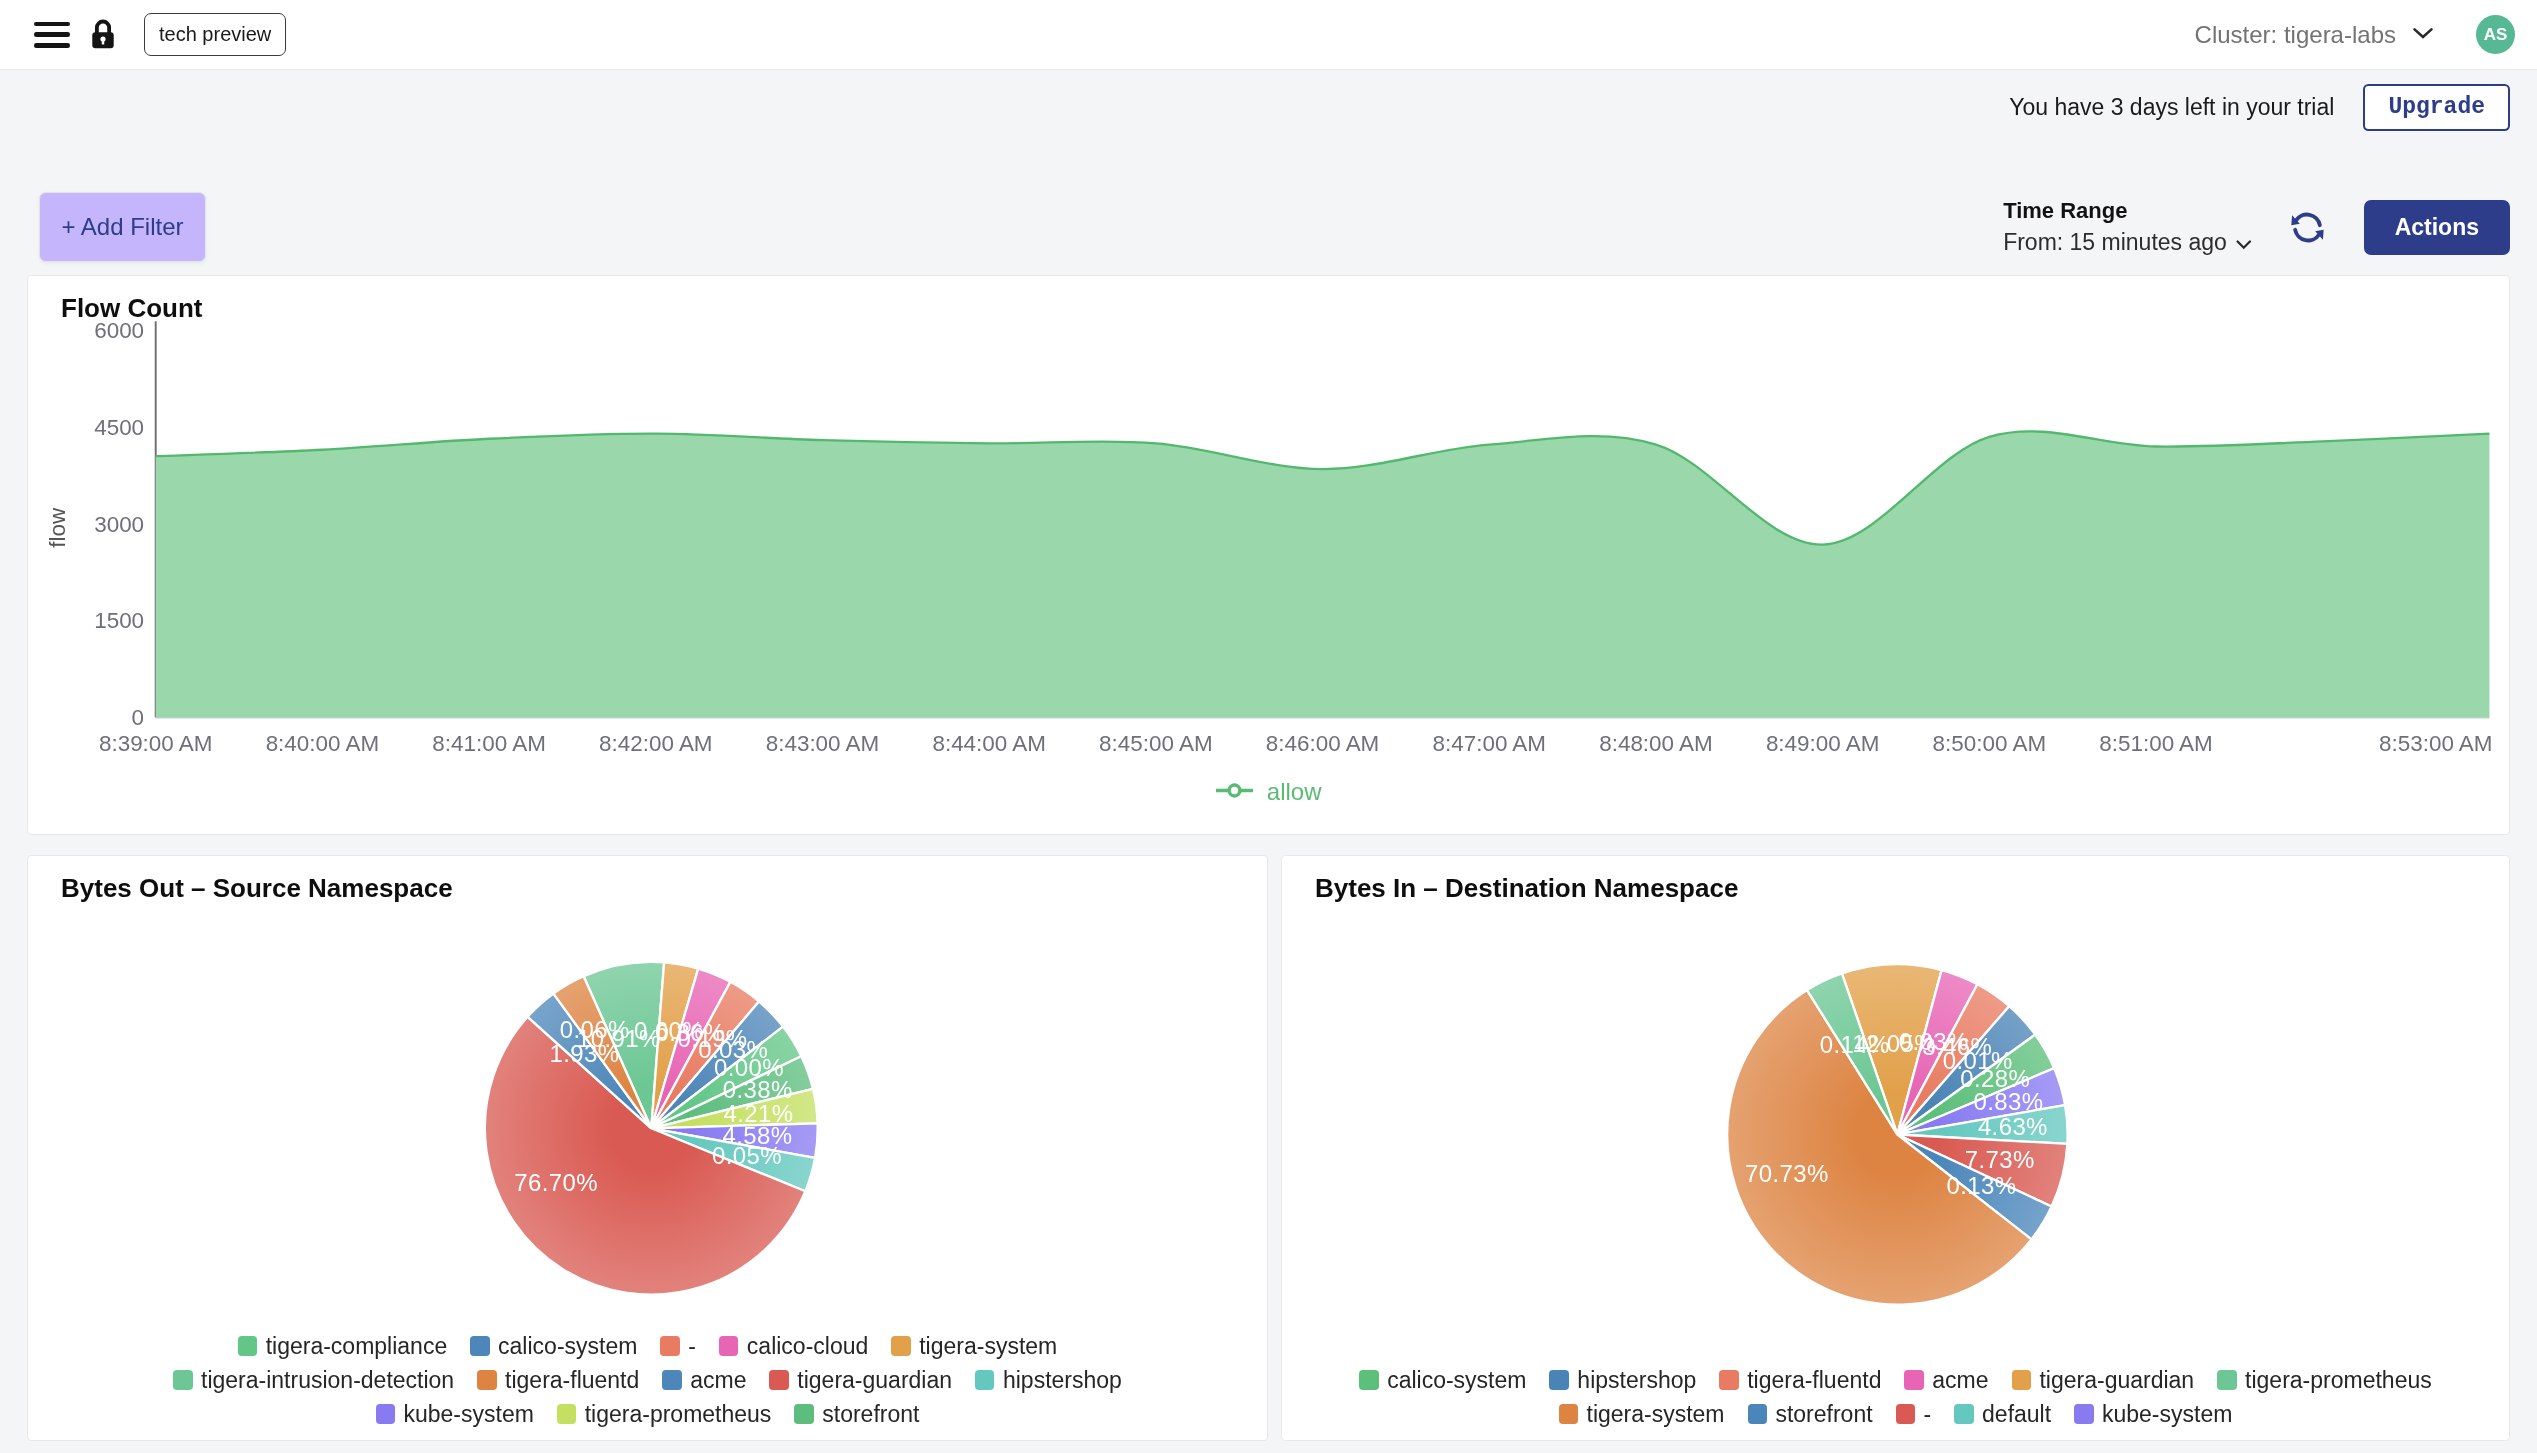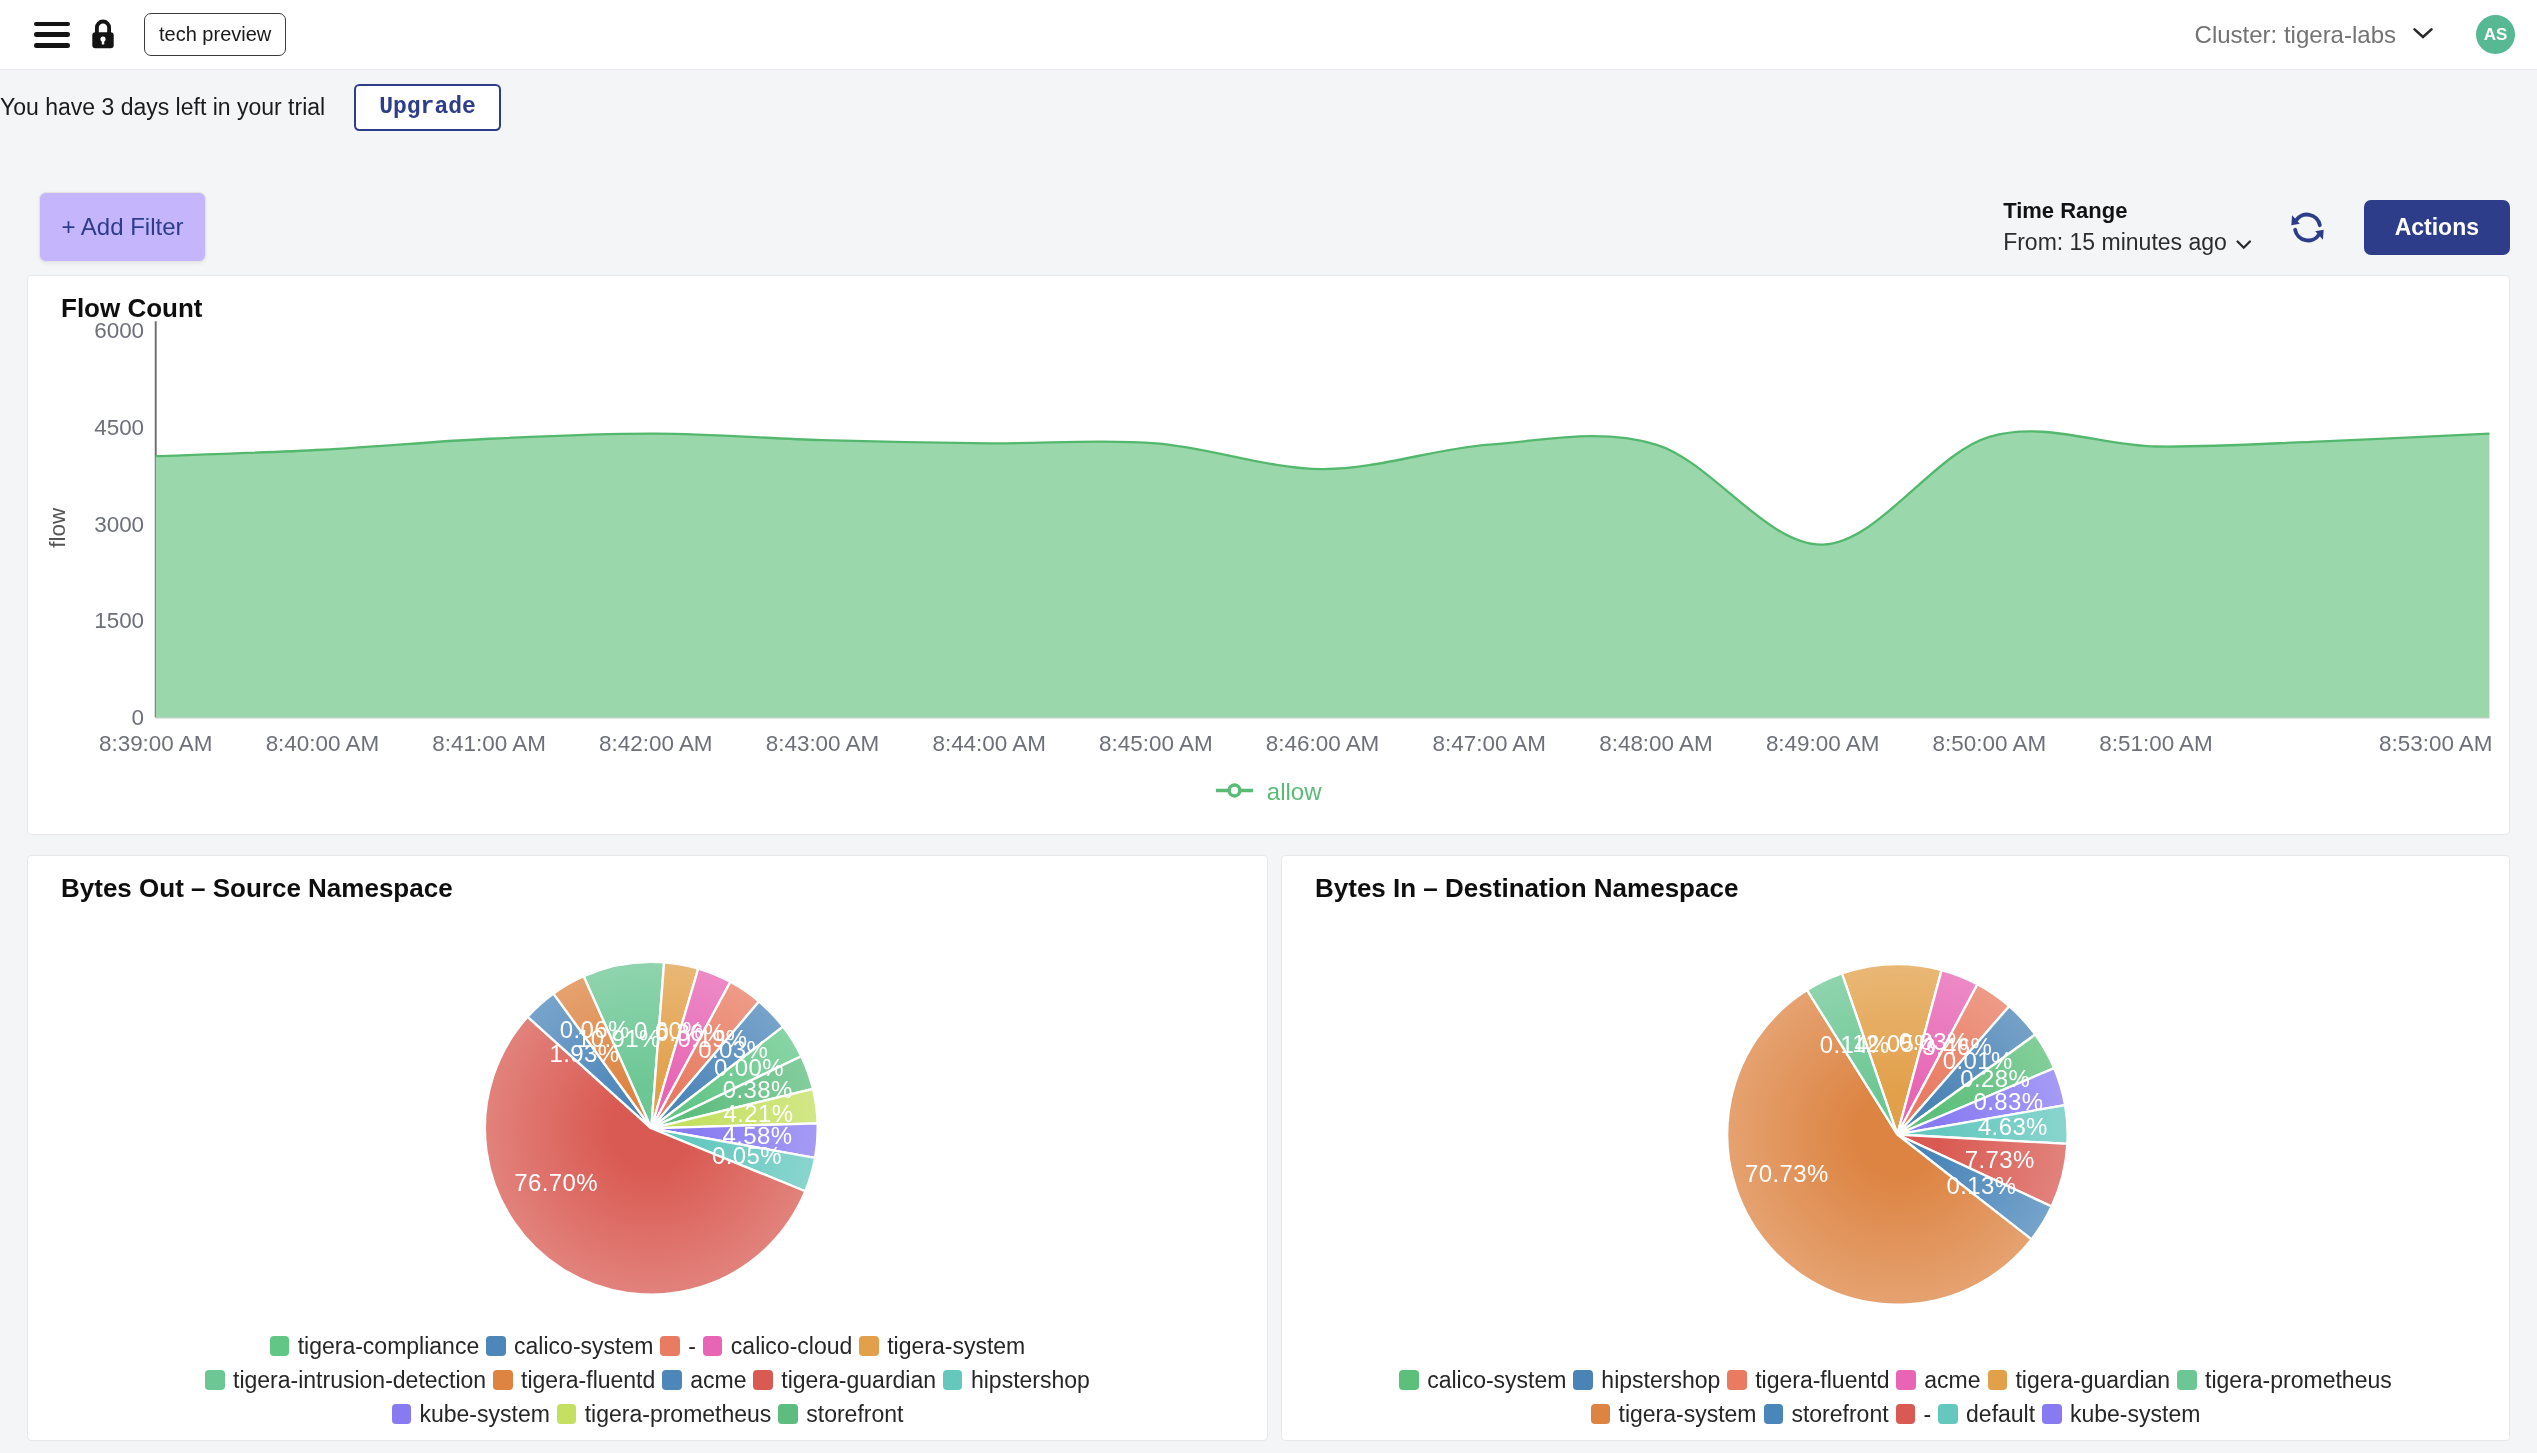--- a/index.html
+++ b/index.html
@@ -12,21 +12,21 @@
   .hamburger span{display:block;height:4.6px;border-radius:2.3px;background:#141414;}
   .app-title{margin-left:34px;font-size:36px;font-weight:800;letter-spacing:-0.8px;color:#0d0d0d;white-space:nowrap;}
   .lock{margin-left:20px;display:flex;align-items:center;}
   .badge{margin-left:28px;border:1.5px solid #3c3c3c;border-radius:7px;padding:9px 14px;font-size:20px;color:#1a1a1a;background:#fff;}
   .top-spacer{flex:1;}
   .cluster{display:flex;align-items:center;gap:17px;margin-right:43px;cursor:pointer;}
   .cluster-label{font-size:24px;color:#737373;}
   .avatar{width:39px;height:39px;border-radius:50%;background:#57b894;color:#fff;font-size:17px;display:flex;align-items:center;justify-content:center;font-weight:600;}
 
   
-  .trialbar{position:absolute;top:70px;left:0;width:100%;height:74px;display:flex;align-items:center;justify-content:flex-start;gap:29px;box-sizing:border-box;padding-right:28px;}
+  .trialbar{position:absolute;top:70px;left:0;width:100%;height:74px;display:flex;align-items:center;justify-content:flex-end;gap:29px;box-sizing:border-box;padding-right:28px;}
   .trial-text{font-size:23px;color:#1b1b1b;}
   .upgrade-btn{background:#fff;border:2.3px solid #2e3d8a;border-radius:5.4px;color:#2e3d8a;font-size:23px;font-weight:600;padding:8.5px 23px;cursor:pointer;font-family:Liberation Mono, monospace;}
 
   
   .toolbar{position:absolute;top:192px;left:0;width:100%;box-sizing:border-box;padding:0 28px 0 39px;display:flex;align-items:center;}
   .add-filter{width:167px;height:70px;background:#c4b5fd;border:1.5px solid #e4e4e8;border-radius:7px;box-shadow:0 1.5px 3.9px rgba(0,0,0,.05);color:#2e3d8a;font-size:24px;font-weight:500;cursor:pointer;font-family:inherit;}
   .toolbar-right{margin-left:auto;display:flex;align-items:center;gap:36px;}
   .time-range{text-align:left;cursor:pointer;}
   .time-range-title{font-size:22px;font-weight:700;color:#121212;}
   .time-range-value{font-size:23px;color:#2c2c2c;margin-top:4.6px;display:flex;align-items:center;gap:9.3px;}
@@ -38,21 +38,21 @@
   .flow-card{position:absolute;top:275px;left:27px;width:2483px;height:560px;}
   .card-title{position:absolute;top:17px;left:33px;font-size:26px;font-weight:700;color:#0e0e0e;}
   .flow-legend{position:absolute;left:0;bottom:28px;width:100%;display:flex;align-items:center;justify-content:center;gap:12.4px;cursor:pointer;}
   .flow-legend-label{font-size:24px;color:#5abb75;}
 
   .pies-row{position:absolute;top:855px;left:27px;width:2483px;height:586px;display:flex;gap:13px;}
   .pie-card-left{width:1241px;height:586px;}
   .pie-card-right{width:1229px;height:586px;}
   .pie-svg{position:absolute;top:54px;left:0;}
   .pie-legend{position:absolute;bottom:12.4px;left:0;width:100%;display:flex;flex-direction:column;align-items:center;gap:7px;}
-  .legend-row{display:flex;align-items:flex-start;justify-content:center;gap:7px;}
+  .legend-row{display:flex;align-items:flex-start;justify-content:center;gap:23px;}
   .legend-item{display:flex;align-items:center;gap:8.5px;cursor:pointer;}
   .legend-chip{width:19.4px;height:19.4px;border-radius:3.9px;}
   .legend-label{font-size:23px;color:#262626;}
 
   svg text{font-family:"Liberation Sans",sans-serif;}
 </style>
 </head>
 <body>
 
 <div class="page">

